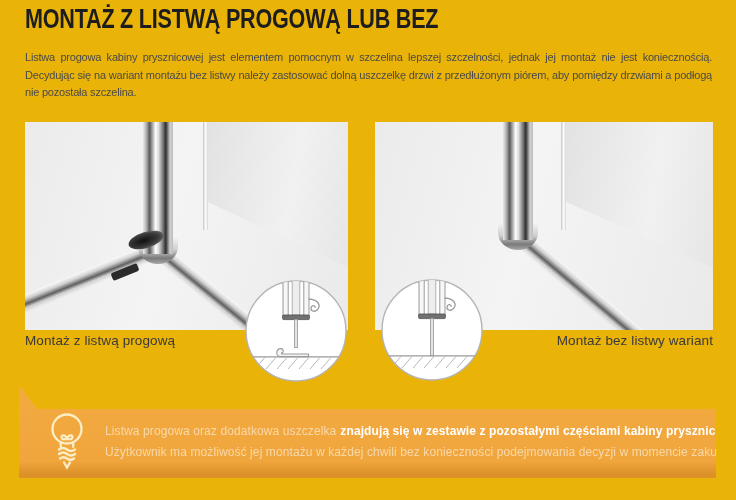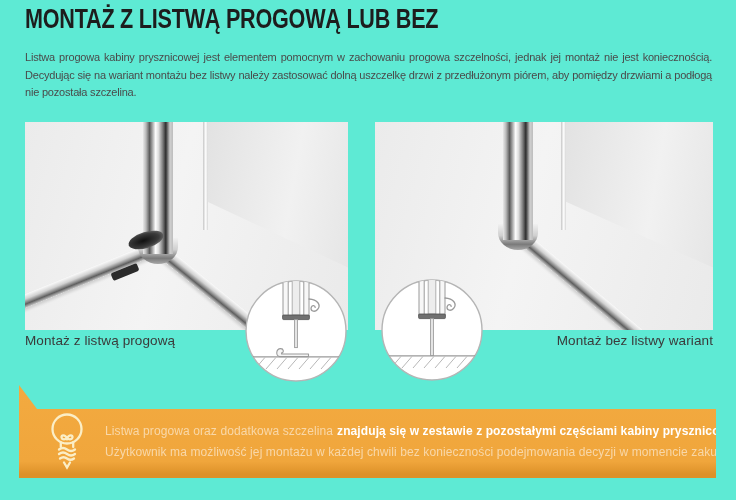--- a/index.html
+++ b/index.html
@@ -1,18 +1,18 @@
 <!DOCTYPE html>
 <html><head>
 <meta charset="utf-8">
 <style>
   html,body{margin:0;padding:0;background:#ffffff;}
   .page{
     position:relative; width:736px; height:500px; overflow:hidden;
-    background:#5eead4; font-family:"Liberation Sans", sans-serif;
+    background:#eab308; font-family:"Liberation Sans", sans-serif;
   }
   
   .title{
     position:absolute; left:25px; top:4px; margin:0;
     font-size:27px; font-weight:800; color:#1d1d1d; letter-spacing:-0.3px;
     transform:scaleX(0.80); transform-origin:left top; white-space:nowrap;
   }
   .intro{
     position:absolute; left:25px; top:49px; width:687px; margin:0;
     font-size:11px; line-height:17.5px; letter-spacing:-0.2px;
@@ -91,21 +91,21 @@
   .banner-line{ display:block; white-space:nowrap; }
   .banner-bold{ font-weight:700; color:#ffffff; margin-left:4px; }
 </style>
 </head>
 <body>
 
 <div class="page">
 
   <h1 class="title">MONTAŻ Z LISTWĄ PROGOWĄ LUB BEZ</h1>
 
-  <p class="intro">Listwa progowa kabiny prysznicowej jest elementem pomocnym w zachowaniu progowa szczelności, jednak jej montaż nie jest koniecznością. Decydując się na wariant montażu bez listwy należy zastosować dolną uszczelkę drzwi z przedłużonym piórem, aby pomiędzy drzwiami a podłogą nie pozostała szczelina.</p>
+  <p class="intro">Listwa progowa kabiny prysznicowej jest elementem pomocnym w szczelina lepszej szczelności, jednak jej montaż nie jest koniecznością. Decydując się na wariant montażu bez listwy należy zastosować dolną uszczelkę drzwi z przedłużonym piórem, aby pomiędzy drzwiami a podłogą nie pozostała szczelina.</p>
 
   <div class="photo photo-left">
     <div class="wall"></div>
     <div class="glass-edge"></div>
     <div class="strip strip-down-left"></div>
     <div class="strip strip-down-right"></div>
     <div class="pillar-foot"></div>
     <div class="pillar"></div>
     <div class="hinge-blob"></div>
     <div class="hinge-clip"></div>
@@ -190,18 +190,18 @@
         <line x1="16.8" y1="31.2" x2="16.8" y2="36"></line>
         <line x1="29.2" y1="31.2" x2="29.2" y2="36"></line>
         <path d="M23,27.5 C21,23 16.8,23.8 17.6,26.8 C18.2,29 21.5,29 23,26.8 C24.5,29 27.8,29 28.4,26.8 C29.2,23.8 25,23 23,27.5 Z"></path>
         <path d="M15,38.5 q4,-3 8,0 q4,3 8,0"></path>
         <path d="M15,43 q4,-3 8,0 q4,3 8,0"></path>
         <path d="M16,47.5 q3.5,-2.6 7,0 q3.5,2.6 7,0"></path>
         <path d="M20,51.5 L23,56.5 L26,51.5"></path>
       </g>
     </svg>
     <div class="banner-text">
-      <span class="banner-line"><span>Listwa progowa oraz dodatkowa szczelina</span><span class="banner-bold">znajdują się w zestawie z pozostałymi częściami kabiny prysznicowej.</span></span>
+      <span class="banner-line"><span>Listwa progowa oraz dodatkowa uszczelka</span><span class="banner-bold">znajdują się w zestawie z pozostałymi częściami kabiny prysznicowej.</span></span>
       <span class="banner-line">Użytkownik ma możliwość jej montażu w każdej chwili bez konieczności podejmowania decyzji w momencie zakupu.</span>
     </div>
   </div>
 
 </div>
 
 </body></html>

